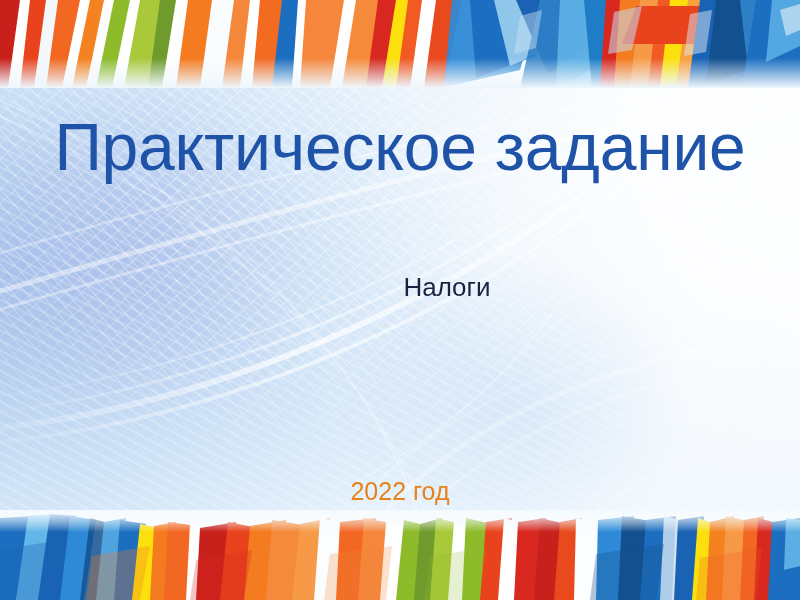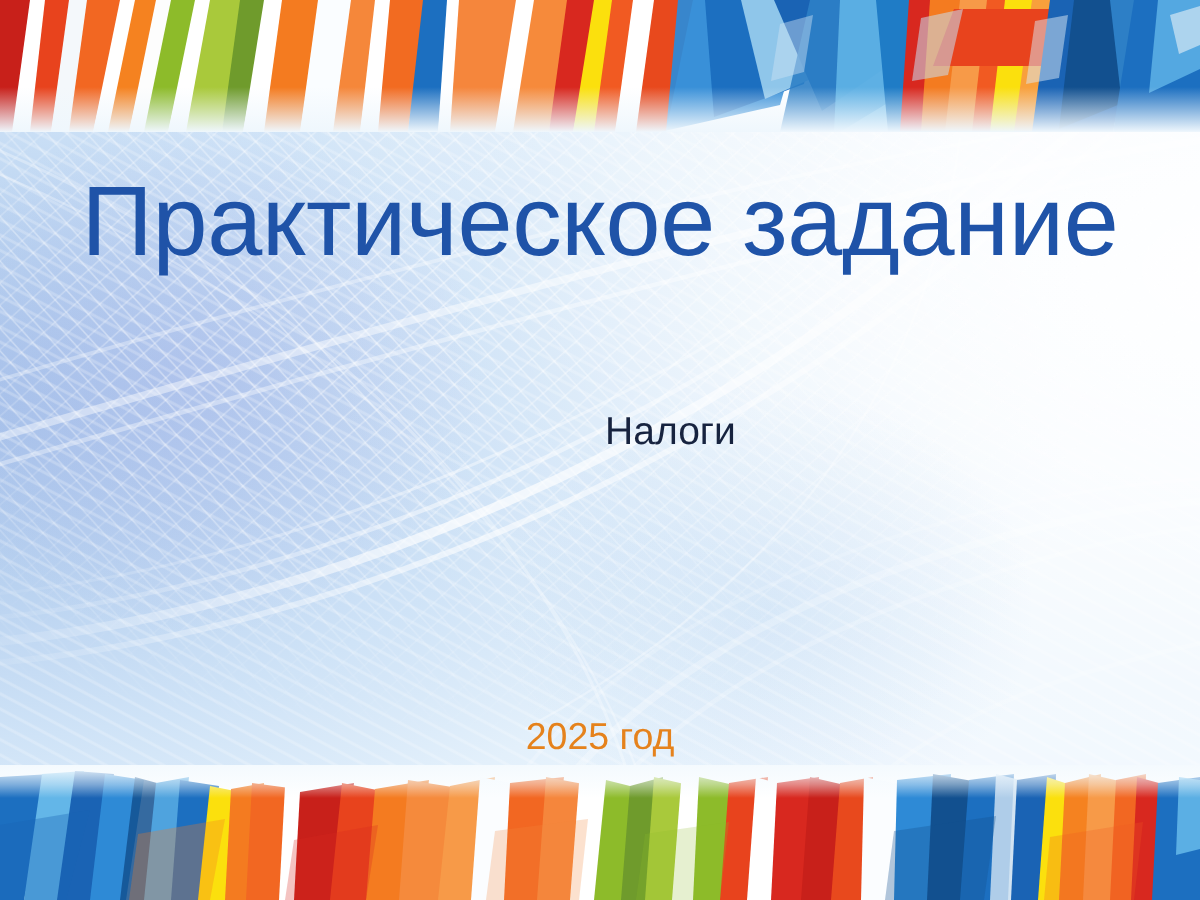--- a/index.html
+++ b/index.html
@@ -337,15 +337,15 @@
         <stop offset="0.6" stop-color="#f4fafe" stop-opacity="0.45"></stop>
         <stop offset="1" stop-color="#f4fafe" stop-opacity="0"></stop>
       </linearGradient>
     </defs>
   </svg>
 
   <div id="title">Практическое задание</div>
 
   <div id="subtitle">Налоги</div>
 
-  <div id="year">2025 год</div>
+  <div id="year">2022 год</div>
 
 </div>
 
 </body></html>

